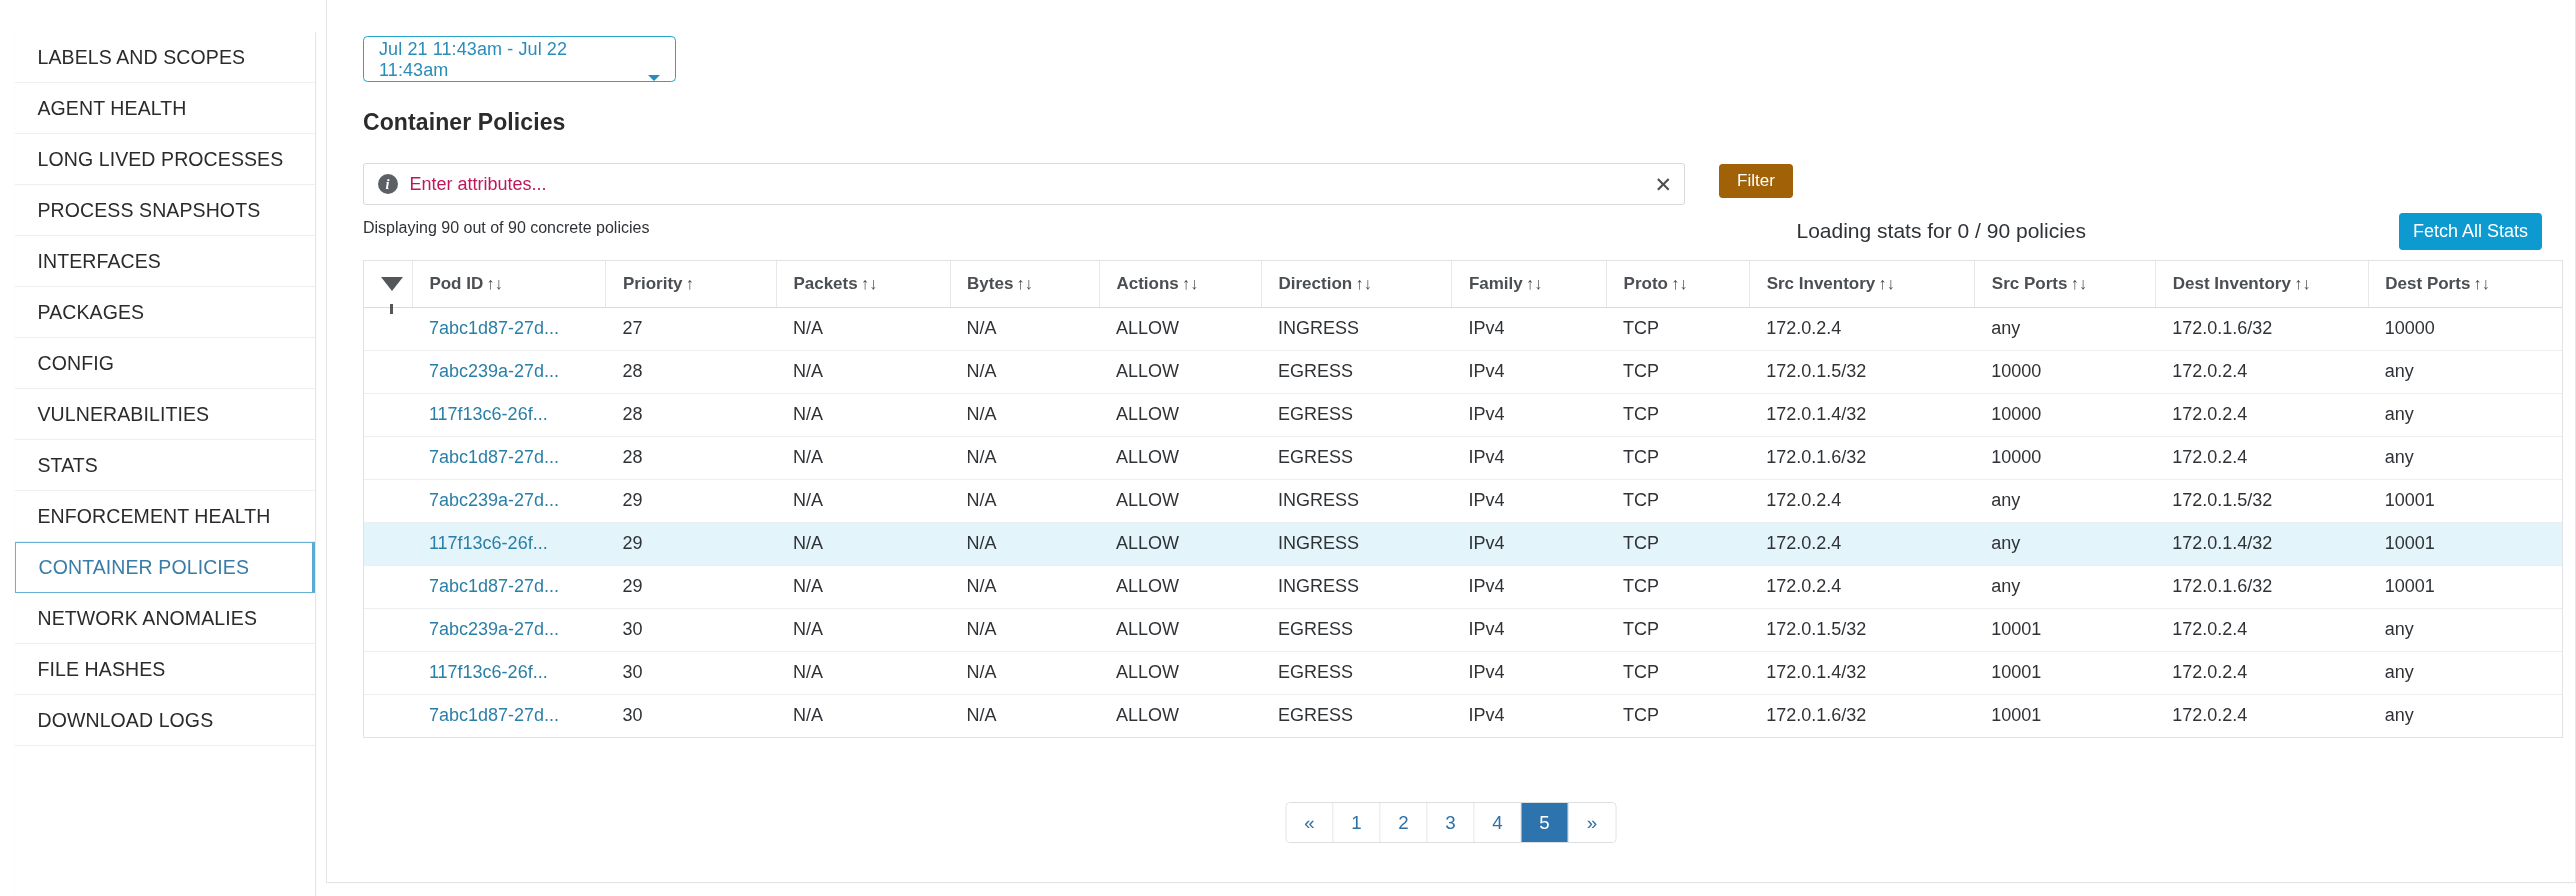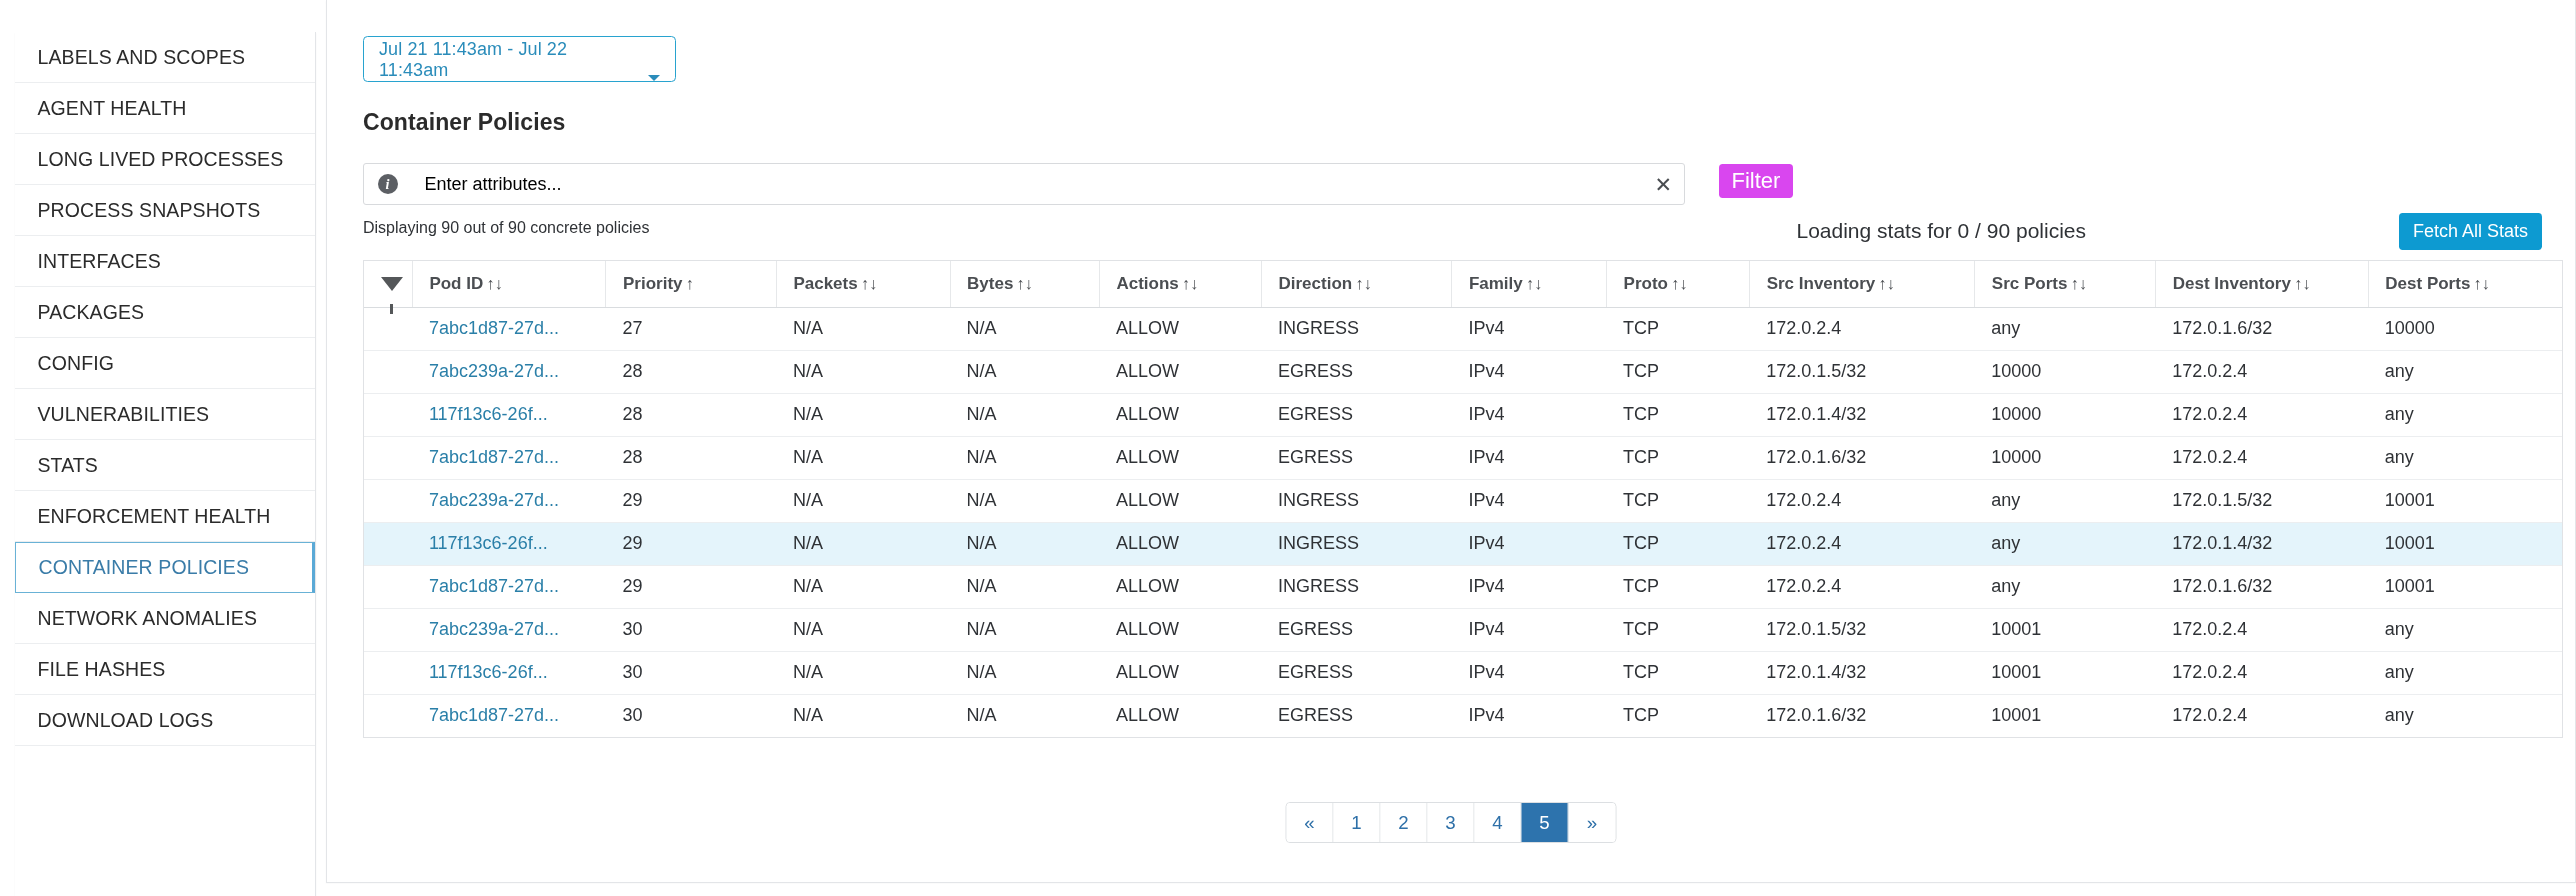--- a/index.html
+++ b/index.html
@@ -124,43 +124,43 @@
     font-size: 14.2px;
     font-style: italic;
     font-family: "Liberation Serif", serif;
     display: flex;
     align-items: center;
     justify-content: center;
     flex: 0 0 auto;
     font-weight: bold;
   }
   .attr-placeholder {
-    margin-left: 27px;
+    margin-left: 12px;
     font-size: 18px;
-    color: #000000;
+    color: #be185d;
   }
   .clear-x {
     position: absolute;
     right: 12px; top: 50%;
     transform: translateY(-50%);
     font-size: 21px;
     color: #4a4d51;
     line-height: 1;
     cursor: pointer;
     font-weight: 300;
   }
   .btn-filter {
     position: absolute;
     left: 1356px; top: 0.7px;
     width: 74px; height: 34px;
-    background: #d946ef;
+    background: #a16207;
     color: #ffffff;
     border: none;
     border-radius: 3.7px;
-    font-size: 22px;
+    font-size: 17px;
     font-family: "Liberation Sans", sans-serif;
     cursor: default;
     display: flex;
     align-items: center;
     justify-content: center;
   }
 
   .displaying {
     position: absolute;
     left: 36px; top: 219px;

